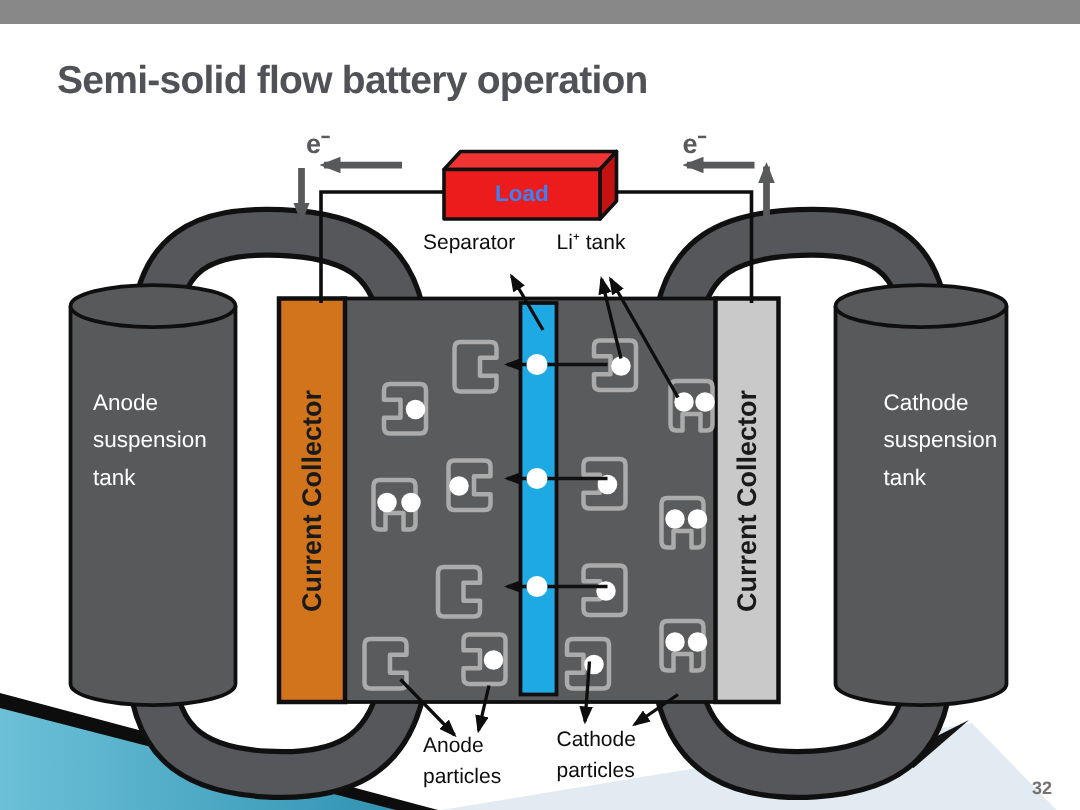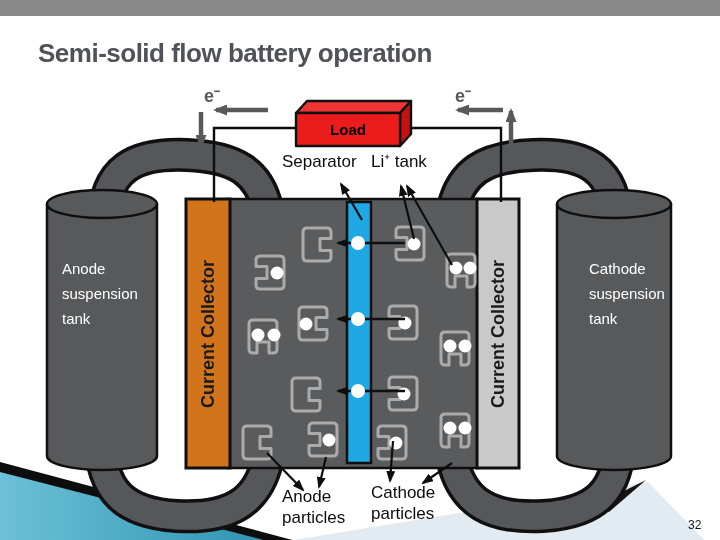--- a/index.html
+++ b/index.html
@@ -1,39 +1,39 @@
 <!DOCTYPE html>
 <html><head>
 <meta charset="utf-8">
 <style>
   html,body{margin:0;padding:0;background:#888;}
   .slide{
     position:relative;width:720px;height:540px;background:#ffffff;
     overflow:hidden;font-family:"Liberation Sans",sans-serif;margin:16px auto;
   }
   .slide svg{position:absolute;left:0;top:0;}
-  .txt{position:absolute;color:#000000;}
+  .txt{position:absolute;color:#3b82f6;}
   .title{
     left:38px;top:22px;font-size:26px;font-weight:bold;color:#505258;
     letter-spacing:-0.5px;
   }
-  .lbl{font-size:17px;line-height:21px;white-space:pre-line;color:#0d0d0d;}
+  .lbl{font-size:14px;line-height:21px;white-space:pre-line;color:#0d0d0d;}
   .tank-lbl{
     font-size:15px;color:#ffffff;line-height:25px;white-space:pre-line;
   }
   .collector-lbl{
     width:270px;height:24px;text-align:center;font-size:18px;font-weight:600;
     color:#1a1a1a;transform:rotate(-90deg);line-height:24px;
   }
   .electron{font-size:18px;font-weight:600;color:#58595B;}
   .load-lbl{
     left:296px;top:98px;width:104px;height:31px;display:flex;
     align-items:center;justify-content:center;font-size:15px;font-weight:bold;
   }
-  .pagenum{left:688px;top:502px;font-size:12px;color:#0f172a;}
+  .pagenum{left:688px;top:502px;font-size:12px;color:#737373;font-weight:bold;}
   
   .pipe-outline{fill:none;stroke:#101010;stroke-width:34;}
   .pipe{fill:none;stroke:#56575A;stroke-width:27;}
   .particle{fill:none;stroke:#ABABAB;stroke-width:3;stroke-linejoin:round;}
   .ion-dot{fill:#ffffff;}
   .ion-arrow{stroke:#101010;stroke-width:2.4;}
   .ann{stroke:#0d0d0d;stroke-width:2.2;fill:none;}
   .wire{stroke:#0d0d0d;stroke-width:2.4;fill:none;}
   .garrow{stroke:#58595B;stroke-width:4.5;fill:none;}
 </style>

